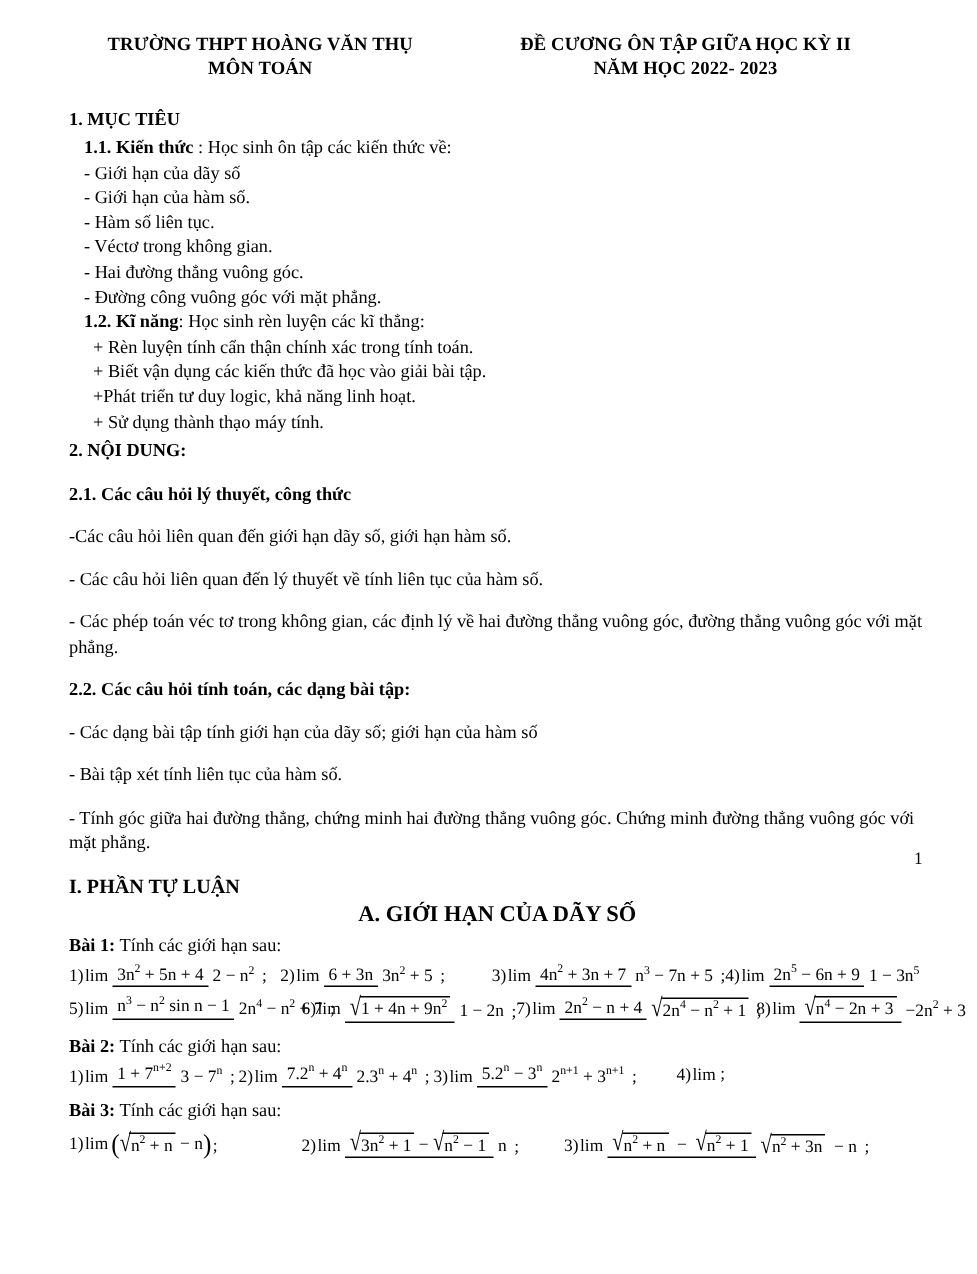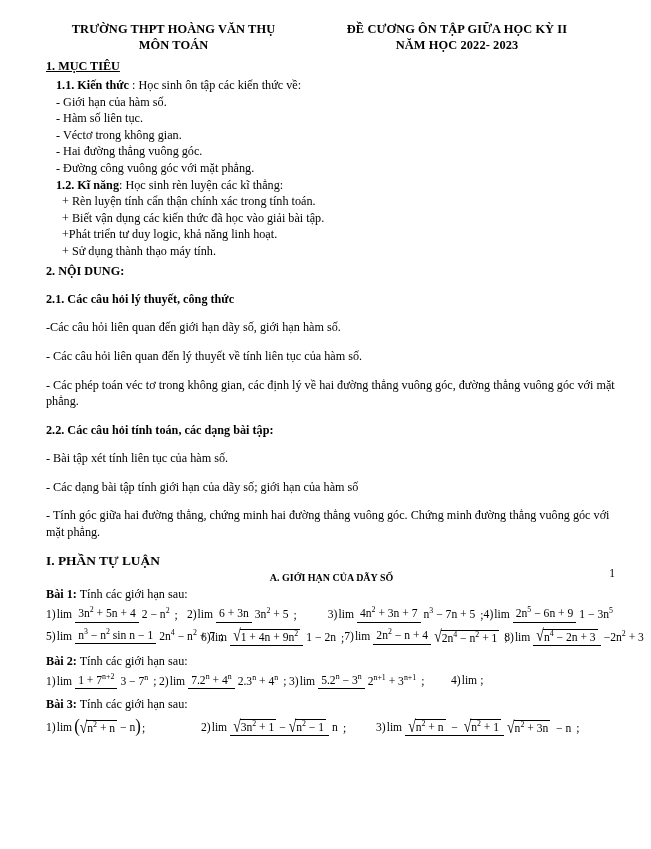--- a/index.html
+++ b/index.html
@@ -40,41 +40,40 @@
   .hdr-left { width: 255px; }
   .hdr-right { width: 300px; margin-left: 6px; }
 
   
   .sec {
     padding-left: 46px;
     padding-right: 34px;
   }
   .h-num {
     font-weight: bold;
-    margin-top: 4px;
+    margin-top: 17px;
     line-height: 1.34;
-    text-decoration: underline;
   }
   .sub-head {
     font-weight: bold;
     line-height: 1.34;
   }
   .line {
     line-height: 1.36;
   }
   .indent-1 { padding-left: 10px; }
   .indent-2 { padding-left: 16px; }
   .gap-sm { margin-top: 3px; }
   .gap-lg { margin-top: 12px; }
   .bold { font-weight: bold; }
 
   .center-head {
     text-align: center;
     font-weight: bold;
-    font-size: 10px;
+    font-size: 15px;
     margin-top: 2px;
   }
 
   
   .mrow {
     display: flex;
     align-items: flex-start;
     margin-top: 4px;
   }
   .mitem {
@@ -164,20 +163,21 @@
     </div>
   </div>
 
   <div class="sec">
     <div class="h-num">1. MỤC TIÊU</div>
 
     <div class="line indent-1 gap-sm">
       <span class="bold">1.1.  Kiến thức</span><span> : Học sinh ôn tập các kiến thức về:</span>
     </div>
 
+    <div class="line indent-1">- Giới hạn của dãy số</div>
     <div class="line indent-1">- Giới hạn của hàm số.</div>
     <div class="line indent-1">- Hàm số liên tục.</div>
     <div class="line indent-1">- Véctơ trong không gian.</div>
     <div class="line indent-1">- Hai đường thẳng vuông góc.</div>
     <div class="line indent-1">- Đường công vuông góc với mặt phẳng.</div>
 
     <div class="line indent-1">
       <span class="bold">1.2. Kĩ năng</span><span>: Học sinh rèn luyện các kĩ thẳng:</span>
     </div>
 
@@ -189,22 +189,22 @@
 
   <div class="sec">
     <div class="sub-head gap-sm">2. NỘI DUNG:</div>
 
     <div class="sub-head gap-lg">2.1. Các câu hỏi lý thuyết, công thức</div>
     <div class="line gap-lg">-Các câu hỏi liên quan đến giới hạn dãy số, giới hạn hàm số.</div>
     <div class="line gap-lg">- Các câu hỏi liên quan đến lý thuyết về tính liên tục của hàm số.</div>
     <div class="line gap-lg">- Các phép toán véc tơ trong không gian, các định lý về hai đường thẳng vuông góc, đường thẳng vuông góc với mặt phẳng.</div>
 
     <div class="sub-head gap-lg">2.2. Các câu hỏi tính toán, các dạng bài tập:</div>
+    <div class="line gap-lg">- Các dạng bài tập tính giới hạn của dãy số; giới hạn của hàm số</div>
     <div class="line gap-lg">- Bài tập xét tính liên tục của hàm số.</div>
-    <div class="line gap-lg">- Các dạng bài tập tính giới hạn của dãy số; giới hạn của hàm số</div>
     <div class="line gap-lg">- Tính góc giữa hai đường thẳng, chứng minh hai đường thẳng vuông góc. Chứng minh đường thẳng vuông góc với mặt phẳng.</div>
   </div>
 
   <div class="sec">
     <div class="sub-head gap-lg" style="font-size:13.4px">I. PHẦN TỰ LUẬN</div>
     <div class="center-head">A. GIỚI HẠN CỦA DÃY SỐ</div>
 
     <div class="line gap-sm">
       <span class="bold">Bài 1:</span><span> Tính các giới hạn sau:</span>
     </div>

